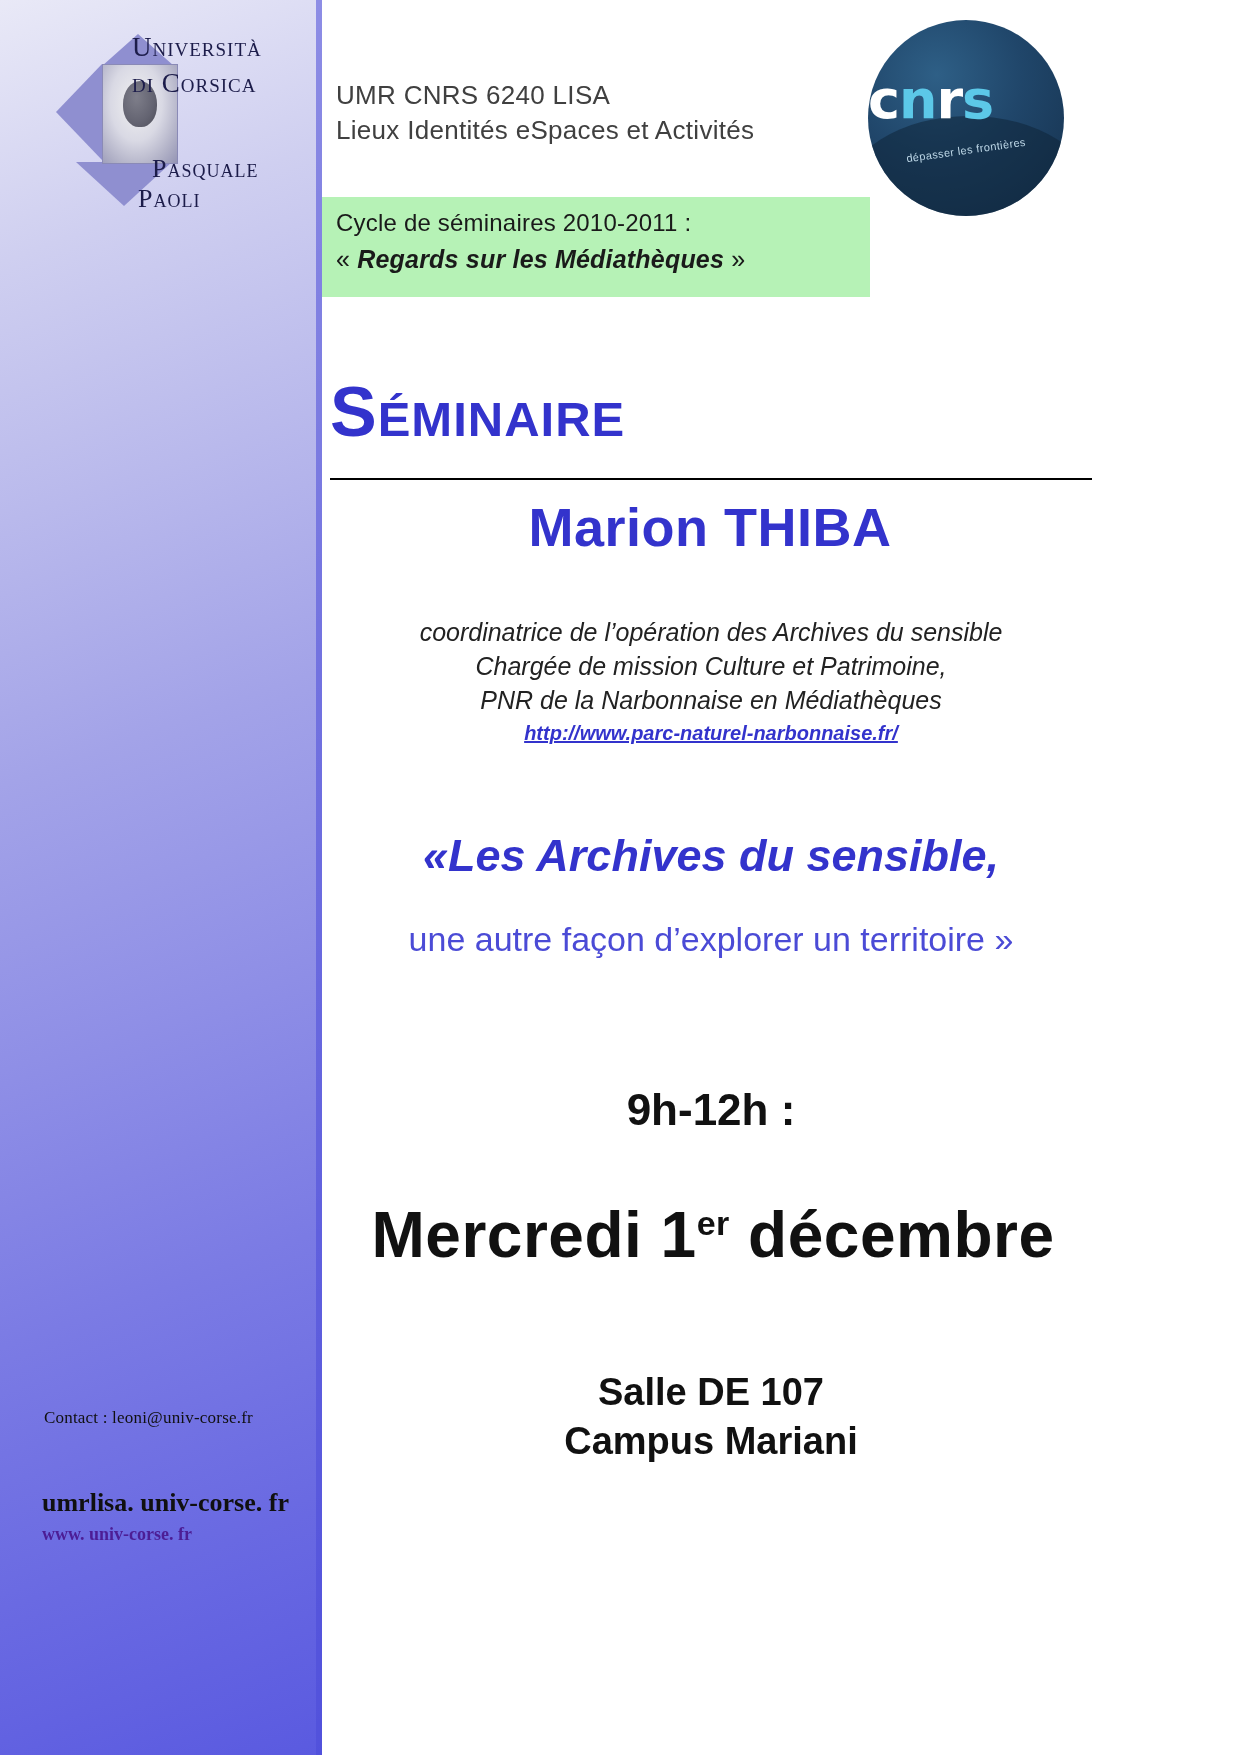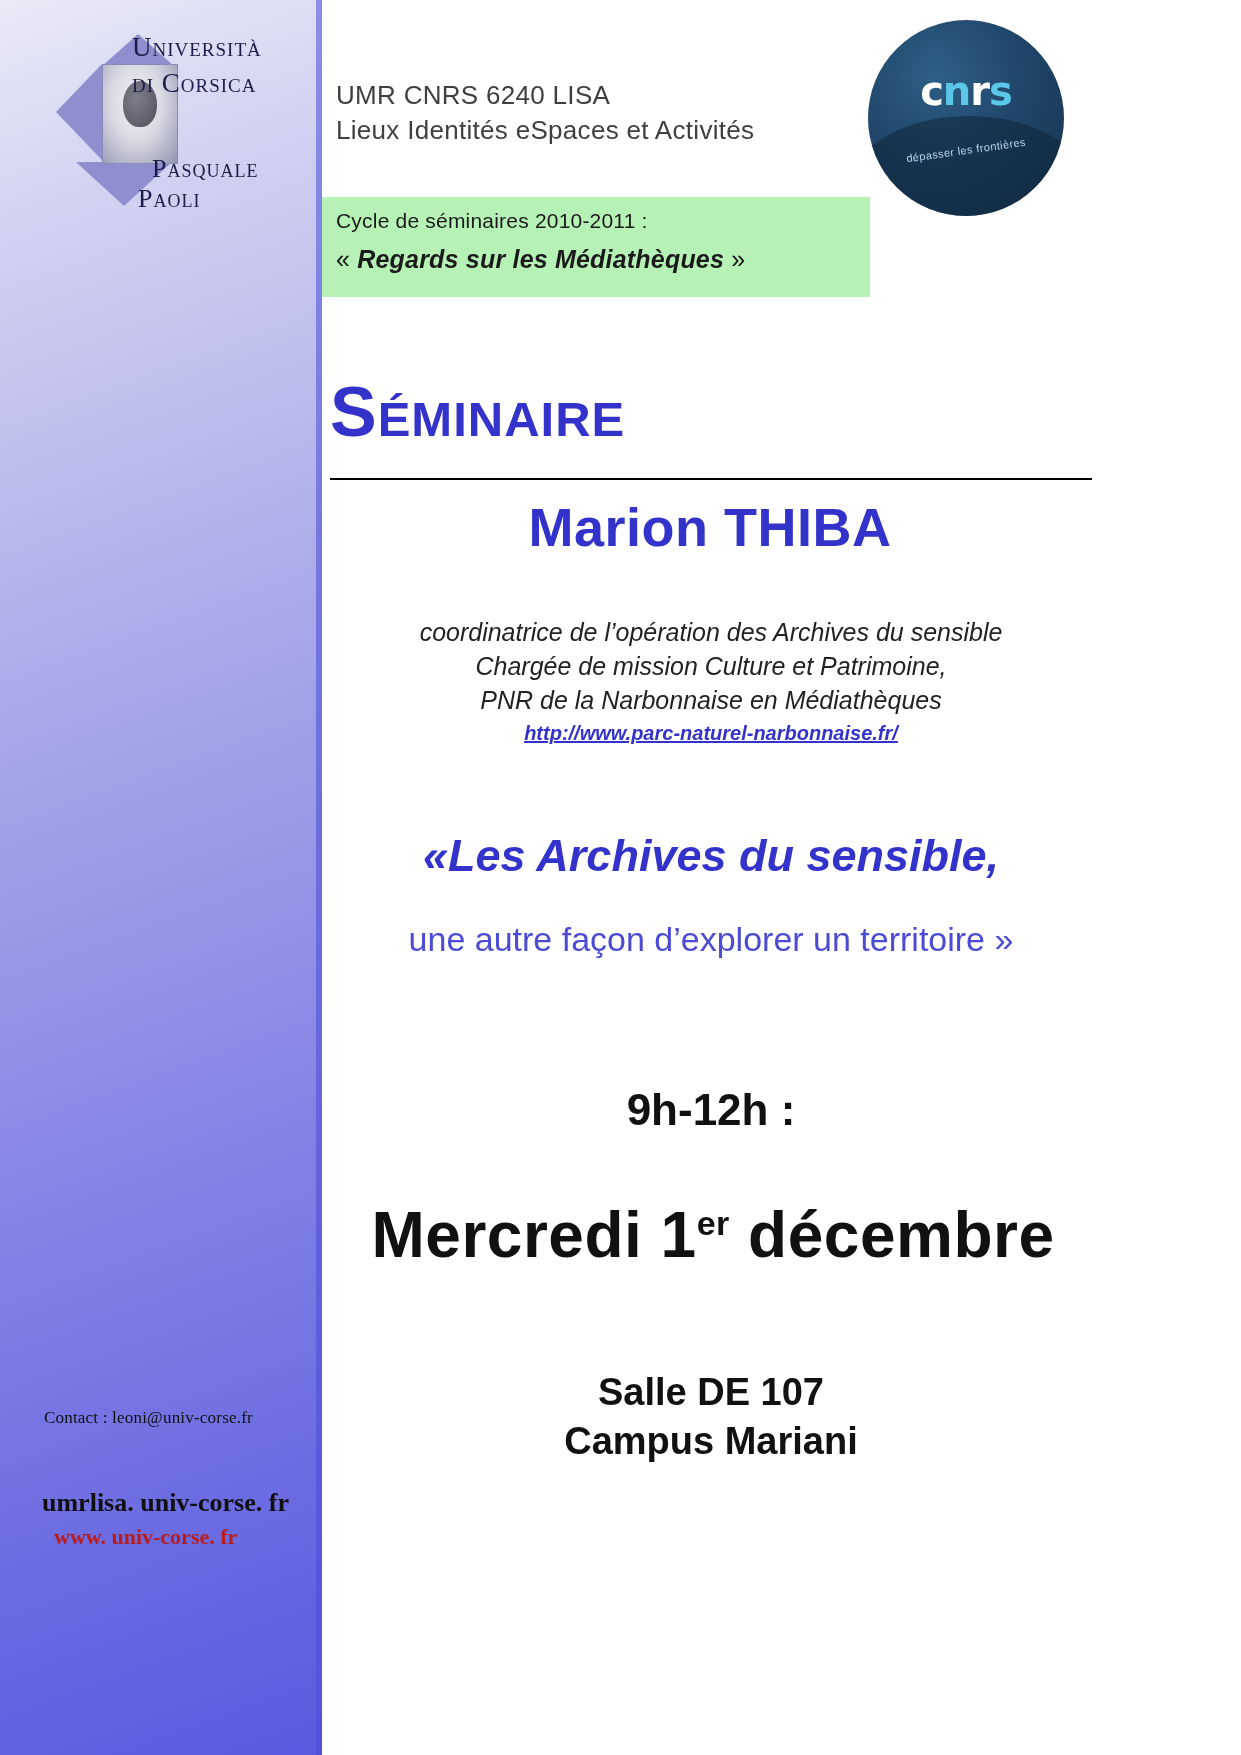--- a/index.html
+++ b/index.html
@@ -178,24 +178,24 @@
     height: 160px;
     border-radius: 50%;
     background: #0e2438;
     opacity: 0.55;
   }
   .cnrs .word {
     position: absolute;
     left: 0;
     top: 48px;
     width: 196px;
-    text-align: center;
+    text-align: left;
     font-family: "DejaVu Sans", sans-serif;
     font-weight: bold;
-    font-size: 40px;
+    font-size: 54px;
     letter-spacing: -1px;
     color: #ffffff;
   }
   .cnrs .word .c1 { color: #ffffff; }
   .cnrs .word .c2 { color: #5cc8e8; }
   .cnrs .word .c3 { color: #ffffff; }
   .cnrs .word .c4 { color: #5cc8e8; }
   .cnrs .tag {
     position: absolute;
     left: 0;
@@ -214,21 +214,21 @@
     left: 322px;
     top: 197px;
     width: 548px;
     height: 100px;
     background: #b6f2b6;
   }
   .cycle-banner .l1 {
     position: absolute;
     left: 14px;
     top: 12px;
-    font-size: 21px;
+    font-size: 24px;
     color: #1a1a1a;
     letter-spacing: 0.2px;
   }
   .cycle-banner .l2 {
     position: absolute;
     left: 14px;
     top: 48px;
     font-size: 25px;
     color: #1a1a1a;
     font-style: italic;
@@ -368,26 +368,26 @@
     position: absolute;
     left: 42px;
     top: 1488px;
     font-family: "Liberation Serif", serif;
     font-weight: bold;
     font-size: 26px;
     color: #101010;
   }
   .site2 {
     position: absolute;
-    left: 54px;
+    left: 42px;
     top: 1524px;
     font-family: "Liberation Serif", serif;
     font-weight: bold;
-    font-size: 22px;
-    color: #b91c1c;
+    font-size: 18px;
+    color: #4c1d95;
   }
 </style>
 </head>
 <body>
 
 <div class="poster">
 
   <div class="left-band"></div>
   <div class="left-band-edge"></div>
 

